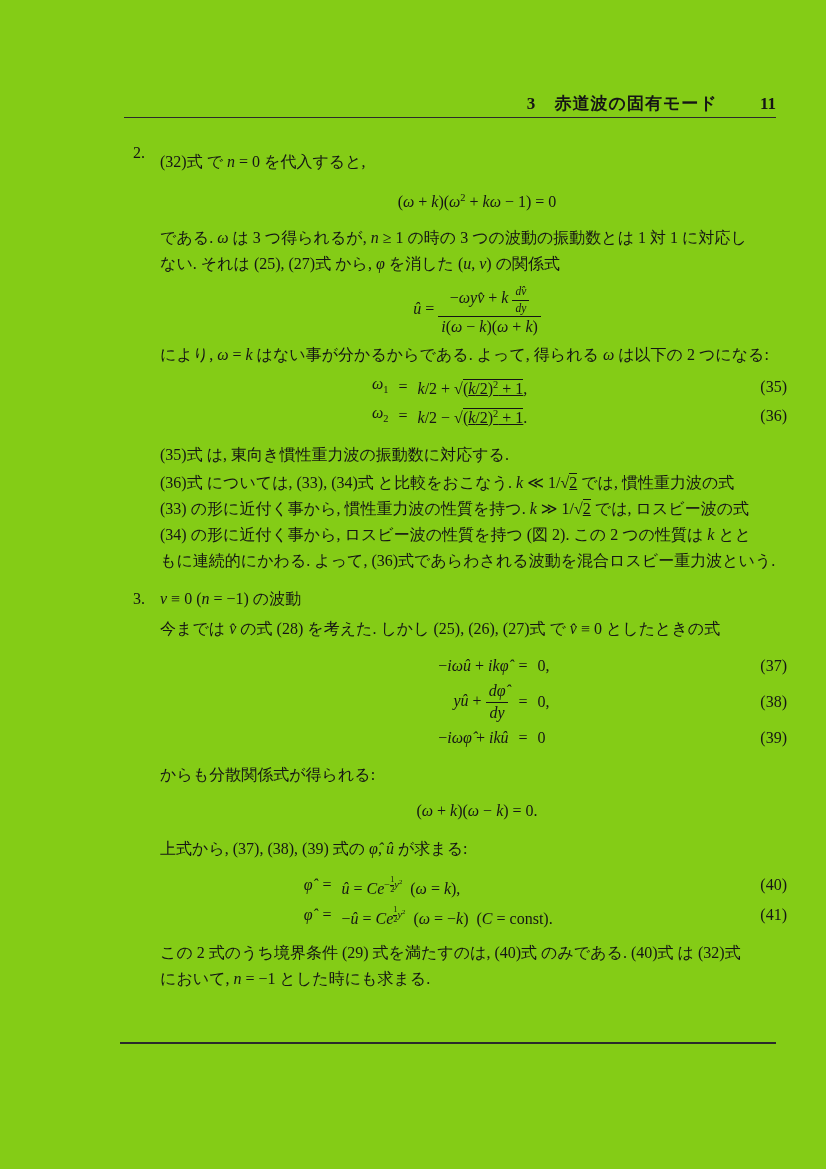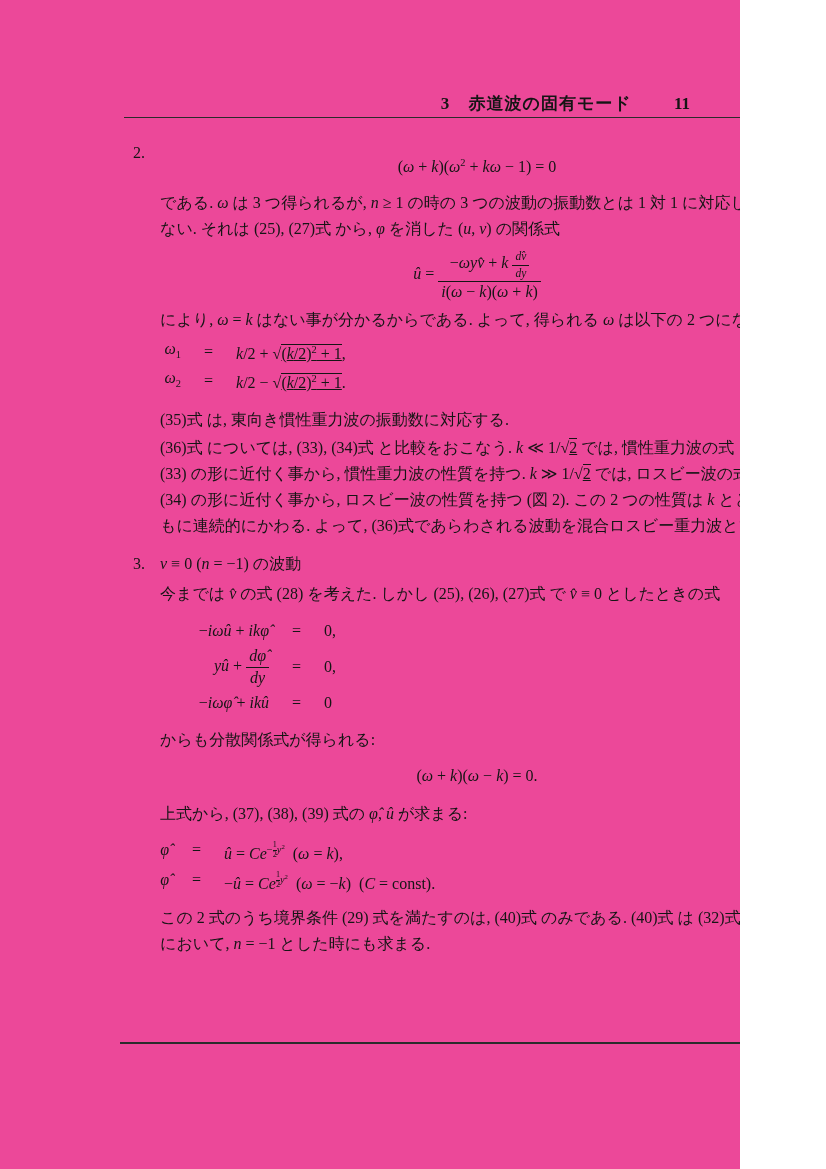--- a/index.html
+++ b/index.html
@@ -1,16 +1,16 @@
 <!DOCTYPE html>
 <html><head>
 <meta charset="utf-8">
 <style>
   html,body{margin:0;padding:0;background:#ffffff;}
-  .page{position:relative;width:740px;height:1169px;background:#ec4899;
+  .page{position:relative;width:826px;height:1169px;background:#84cc16;
         font-family:"Liberation Serif","DejaVu Serif",serif;color:#151515;overflow:hidden;}
 
   
   .header{position:absolute;top:92px;right:50px;font-weight:bold;font-size:17px;white-space:nowrap;}
   .sec-no{margin-right:15px;}
   .sec-title{font-family:"Liberation Sans","DejaVu Sans",sans-serif;letter-spacing:1px;}
   .pgnum{margin-left:38px;}
   .hrule{position:absolute;top:117px;left:124px;width:652px;border-top:1.6px solid #2b2b2b;}
   .frule{position:absolute;top:1042px;left:120px;width:656px;border-top:2px solid #2b2b2b;}
 
@@ -18,21 +18,21 @@
   .content{position:absolute;top:140px;left:133px;width:643px;font-size:16px;line-height:26px;}
   .item{display:flex;}
   .item-no{width:27px;flex:0 0 27px;}
   .item-body{flex:1;min-width:0;}
   p{margin:0;}
   i{font-style:italic;}
 
   
   .eqblock{position:relative;margin-left:-9px;width:652px;text-align:center;}
   .eqgroup{position:relative;margin-left:-9px;width:652px;}
-  .eqrow{display:flex;align-items:center;position:relative;gap:13px;}
+  .eqrow{display:flex;justify-content:center;align-items:center;position:relative;}
   .eqnum{position:absolute;right:16px;top:50%;transform:translateY(-50%);}
   .lhs{text-align:right;}
   .rel{padding:0 10px;}
   .rhs{text-align:left;}
   .g35 .lhs{min-width:30px}  .g35 .rhs{min-width:178px}  .g35 .eqrow{height:29px}
   .g37 .lhs{min-width:118px} .g37 .rhs{min-width:26px}   .g37 .eqrow{min-height:29px;padding:1px 0;}
   .g40 .lhs{min-width:18px}  .g40 .rhs{min-width:318px}  .g40 .eqrow{height:30px}
 
   
   sup{font-size:0.65em;}
@@ -57,20 +57,21 @@
     <span class="sec-title">赤道波の固有モード</span>
     <span class="pgnum">11</span>
   </div>
   <div class="hrule"></div>
 
   <div class="content">
 
     <div class="item">
       <div class="item-no">2.</div>
       <div class="item-body">
+        <p style="margin-top:9px">(32)式 で <i>n</i> = 0 を代入すると,</p>
 
         <div class="eqblock" style="margin-top:10px">(<i>ω</i> + <i>k</i>)(<i>ω</i><sup>2</sup> + <i>kω</i> − 1) = 0</div>
 
         <p style="margin-top:10px">である. <i>ω</i> は 3 つ得られるが, <i>n</i> ≥ 1 の時の 3 つの波動の振動数とは 1 対 1 に対応し<br>ない. それは (25), (27)式 から, <i>φ</i> を消した (<i>u</i>, <i>v</i>) の関係式</p>
 
         <div class="eqblock" style="margin-top:8px"><i>û</i> = <span class="frac"><span class="num">−<i>ωyv̂</i> + <i>k</i> <span class="frac sm"><span class="num"><i>dv̂</i></span><span class="den"><i>dy</i></span></span></span><span class="den"><i>i</i>(<i>ω</i> − <i>k</i>)(<i>ω</i> + <i>k</i>)</span></span></div>
 
         <p style="margin-top:6px">により, <i>ω</i> = <i>k</i> はない事が分かるからである. よって, 得られる <i>ω</i> は以下の 2 つになる:</p>
 
         <div class="eqgroup g35" style="margin-top:4px">

